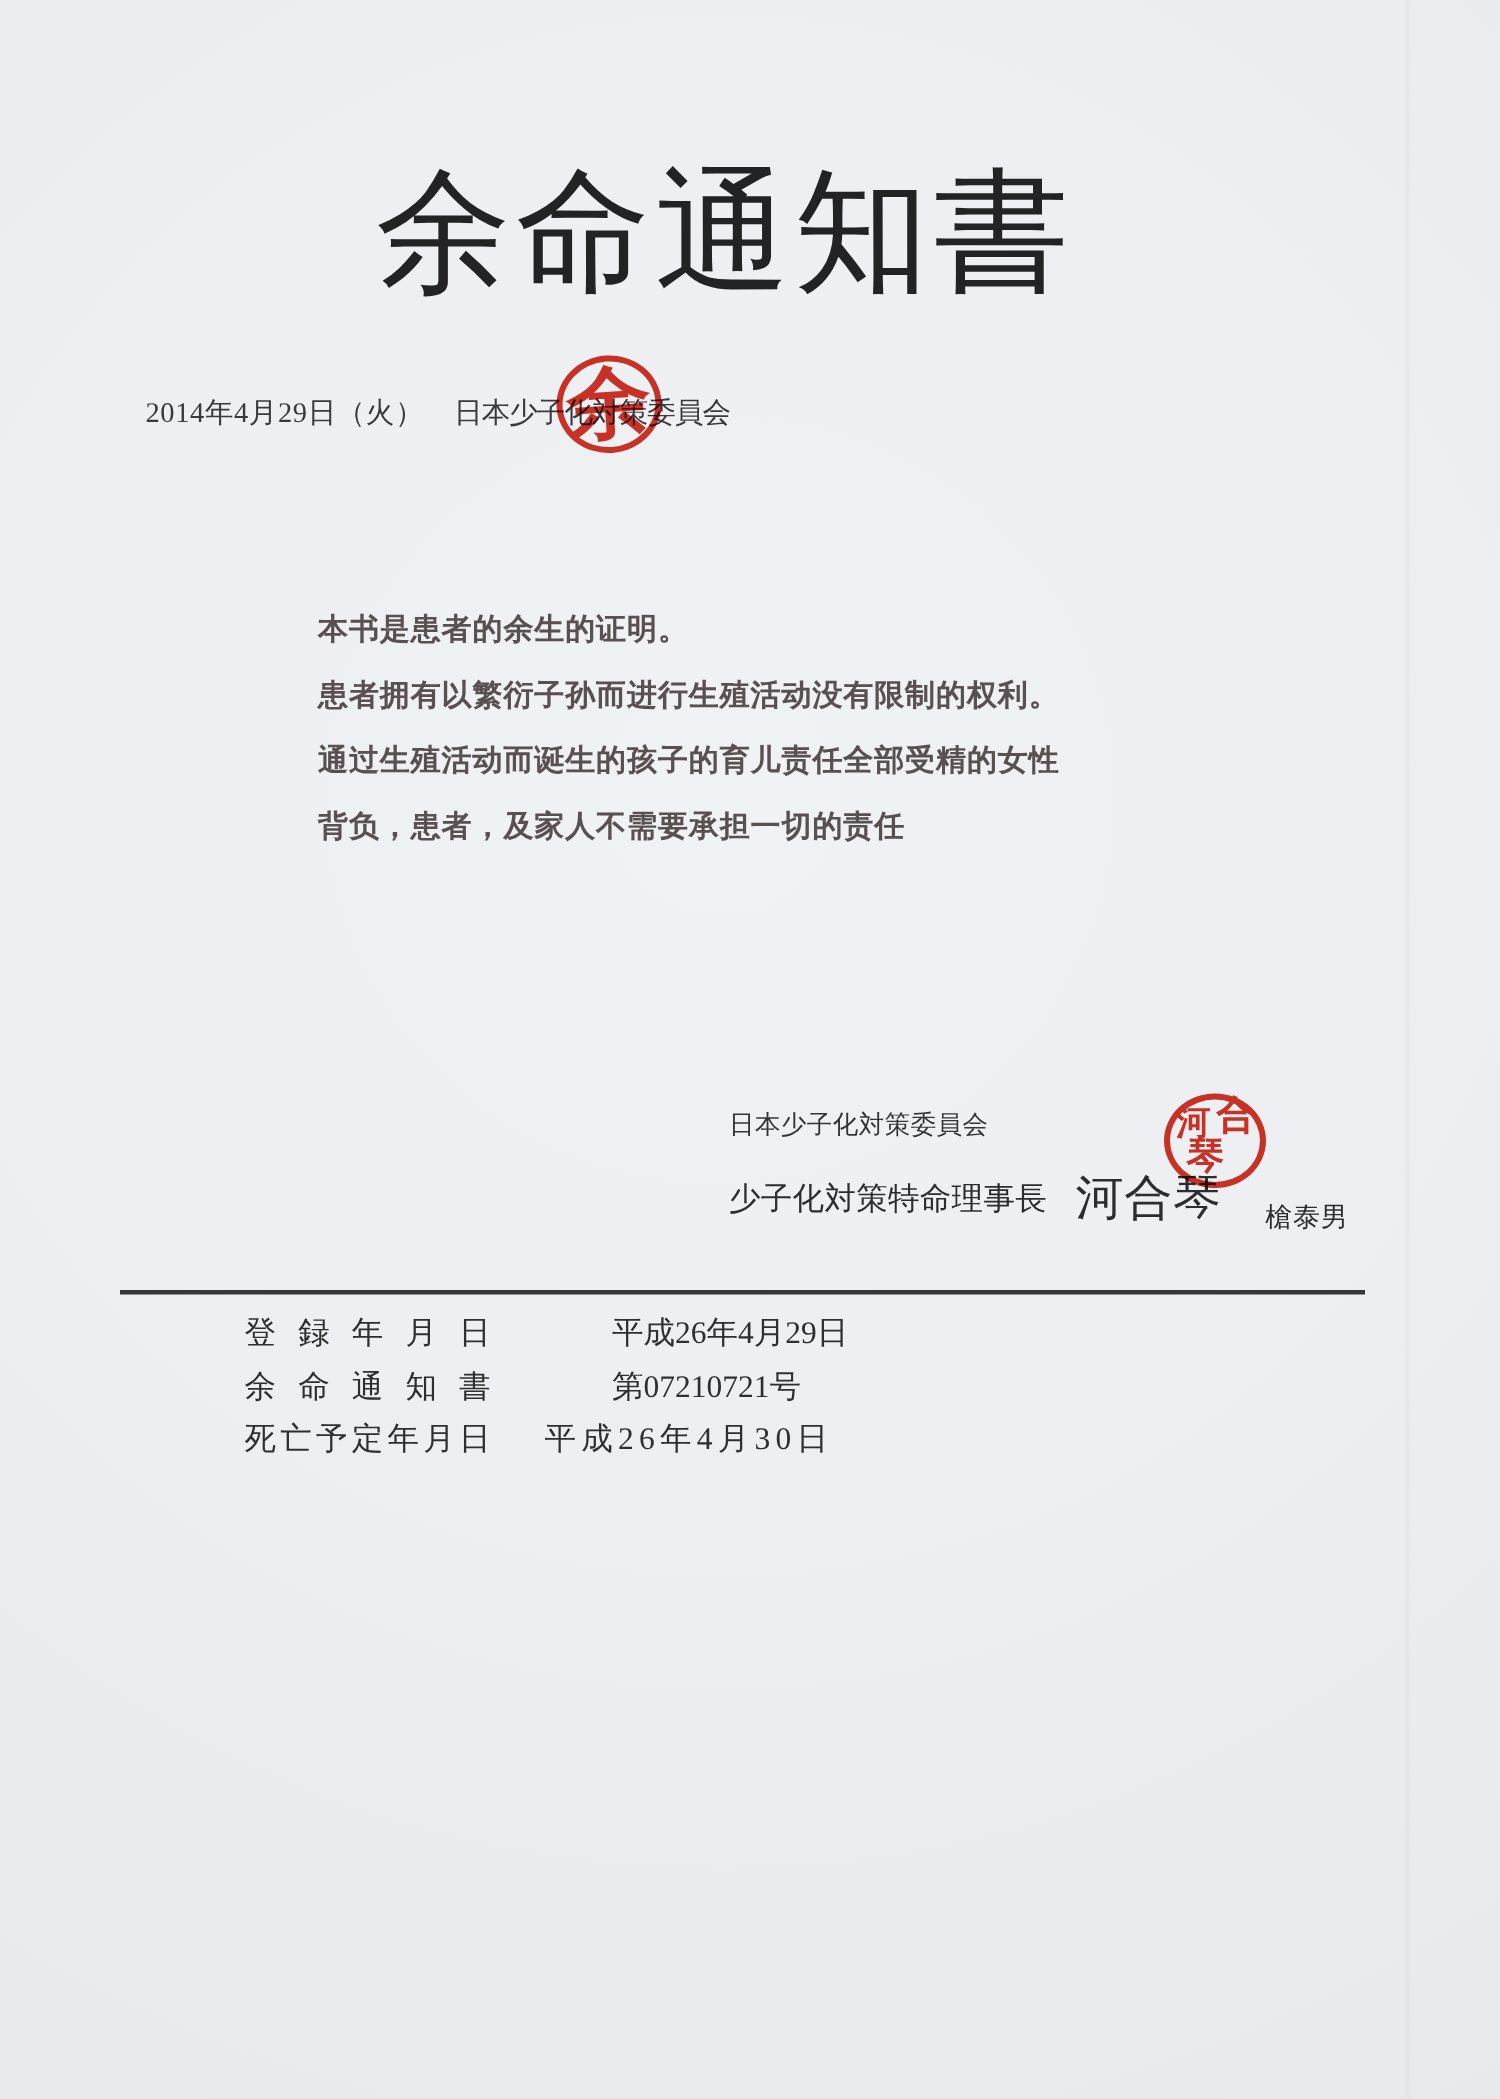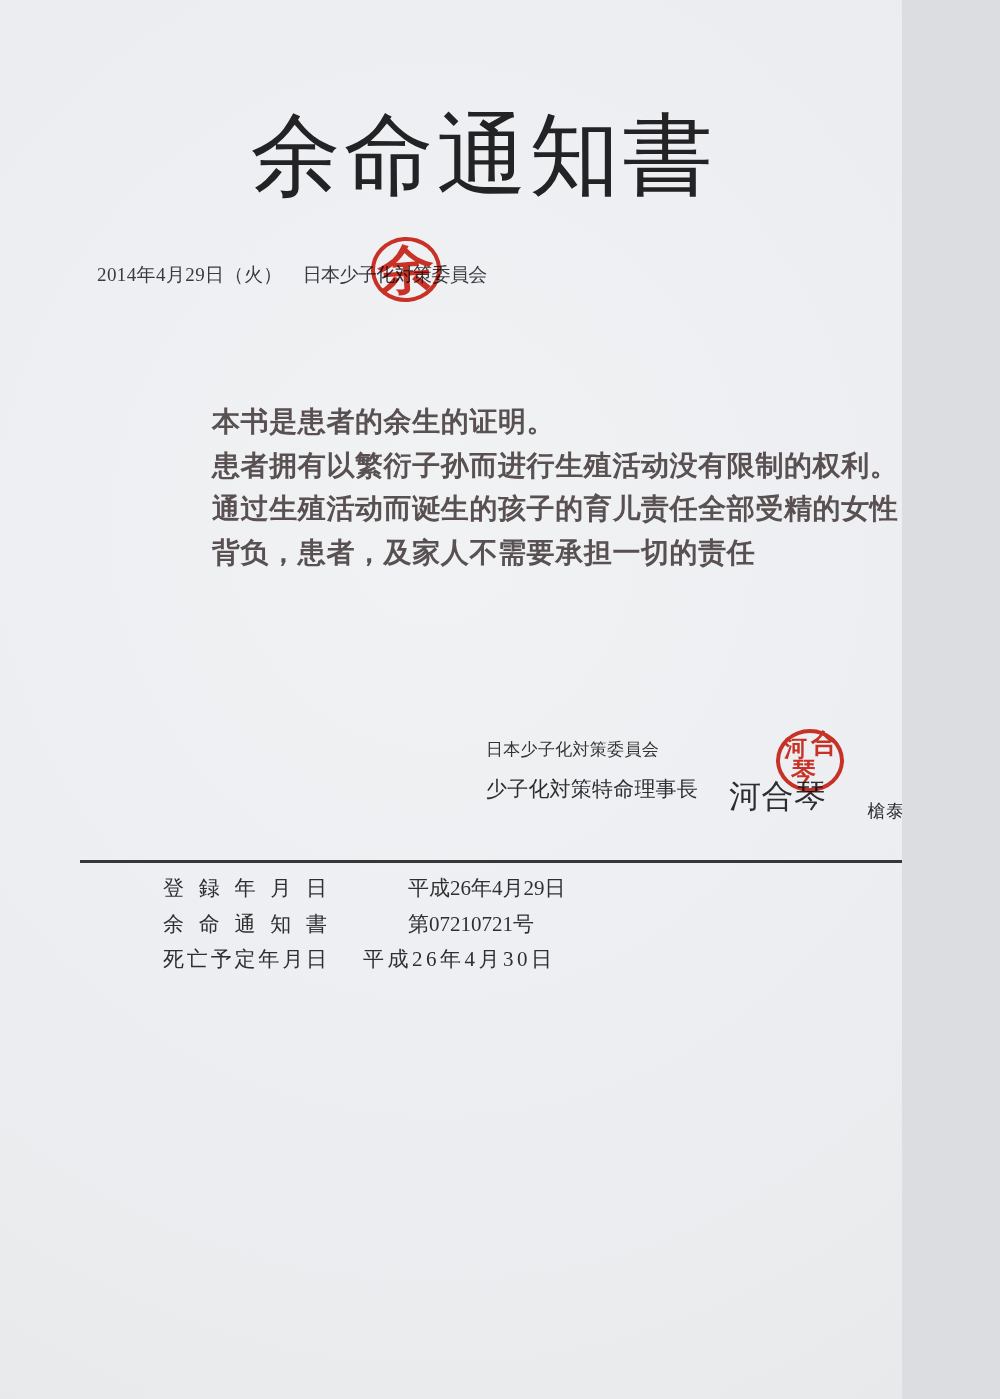--- a/index.html
+++ b/index.html
@@ -3,27 +3,26 @@
 <meta charset="utf-8">
 <style>
   html, body { margin: 0; padding: 0; }
   body {
     width: 1000px; height: 1399px;
     font-family: "Liberation Serif", "DejaVu Serif", serif;
     background: #dcdde0;
   }
   .paper {
     position: relative;
-    width: 870px; height: 1399px;
+    width: 1000px; height: 1399px;
     overflow: hidden;
     background:
       linear-gradient(90deg, rgba(0,0,0,0) 936px, rgba(120,120,130,0.06) 938px, rgba(0,0,0,0) 941px),
       radial-gradient(ellipse 130% 90% at 48% 38%, #f1f2f4 0%, #edeef1 45%, #e9eaec 75%, #e3e4e7 100%);
     color: #2b2b2d;
-    padding-left: 32px;
   }
 
   .doc-title {
     position: absolute; top: 106px; left: 0; width: 966px;
     text-align: center;
     font-size: 90px; line-height: 1.12;
     letter-spacing: 3px;
     color: #232326;
   }
 
@@ -47,38 +46,37 @@
     display: flex; align-items: center; justify-content: center;
     transform: rotate(-4deg);
   }
   .stamp-yo .stamp-char {
     font-size: 52px; line-height: 1; font-weight: 600;
     transform: scale(1.08, 1.0);
   }
 
   .body-text {
     position: absolute; left: 212px; top: 400px;
-    font-family: Liberation Serif, serif;
+    font-family: Liberation Mono, monospace;
     font-weight: 700;
-    font-size: 28px; line-height: 43.5px;
+    font-size: 20px; line-height: 43.5px;
     letter-spacing: 0.6px;
     color: #595052;
     white-space: nowrap;
   }
 
   .sig-org {
     position: absolute; left: 486px; top: 738px;
     font-size: 17px; color: #343437; letter-spacing: 0.3px;
   }
   .sig-line {
     position: absolute; left: 486px; top: 775px;
-    display: flex; align-items: flex-start;
+    display: flex; align-items: center;
     color: #2d2d30;
     white-space: nowrap;
-    gap: 12px;
   }
   .sig-role  { font-size: 21px; letter-spacing: 0.2px; }
   .sig-name1 { font-size: 32px; margin-left: 19px; letter-spacing: 0.5px; }
   .sig-name2 { font-size: 18px; margin-left: 29px; letter-spacing: 0.5px; margin-top: 24px; }
 
   .stamp-name {
     left: 776px; top: 729px; width: 60px; height: 55px;
   }
   .stamp-name .sc { position: absolute; line-height: 1; font-weight: 600; }
   .sc-tl { left: 4px;  top: 4px;  font-size: 23px; }

